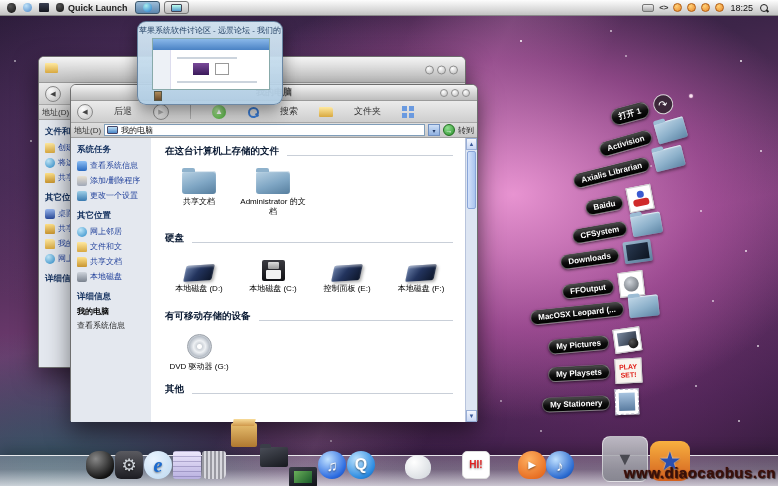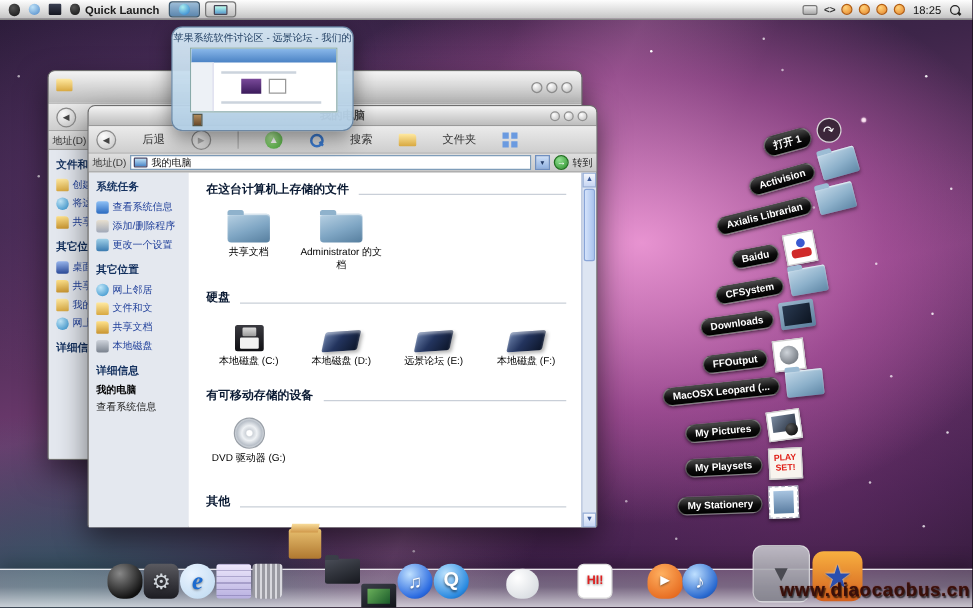--- a/index.html
+++ b/index.html
@@ -332,56 +332,56 @@
               </div>
               <div class="lbl">Administrator 的文档</div>
             </div>
           </div>
           <div class="sec-h" style="margin-top: 14px;">
             <span>硬盘</span>
           </div>
           <div class="sec-items">
             <div class="citem">
               <div class="ciw">
+                <span class="cic cic-drive-icon"></span>
+              </div>
+              <div class="lbl">本地磁盘 (D:)</div>
+            </div>
+            <div class="citem">
+              <div class="ciw">
                 <span class="cic cic-drive-c-icon"></span>
               </div>
               <div class="lbl">本地磁盘 (C:)</div>
             </div>
             <div class="citem">
               <div class="ciw">
                 <span class="cic cic-drive-icon"></span>
               </div>
-              <div class="lbl">本地磁盘 (D:)</div>
-            </div>
-            <div class="citem">
-              <div class="ciw">
-                <span class="cic cic-drive-icon"></span>
-              </div>
-              <div class="lbl">远景论坛 (E:)</div>
+              <div class="lbl">控制面板 (E:)</div>
             </div>
             <div class="citem">
               <div class="ciw">
                 <span class="cic cic-drive-icon"></span>
               </div>
               <div class="lbl">本地磁盘 (F:)</div>
             </div>
             <div class="citem"></div>
           </div>
           <div class="sec-h" style="margin-top: 16px;">
             <span>有可移动存储的设备</span>
           </div>
           <div class="sec-items">
             <div class="citem">
               <div class="ciw">
                 <span class="cic cic-dvd-icon"></span>
               </div>
               <div class="lbl">DVD 驱动器 (G:)</div>
             </div>
           </div>
-          <div class="sec-h" style="margin-top: 22px;">
+          <div class="sec-h" style="margin-top: 10px;">
             <span>其他</span>
           </div>
         </div>
       <div class="scrollbar">
         <span class="sb-arrow">▲</span>
         <span class="sb-thumb"></span>
         <span class="sb-space"></span>
         <span class="sb-arrow">▼</span>
       </div>
     </div>

